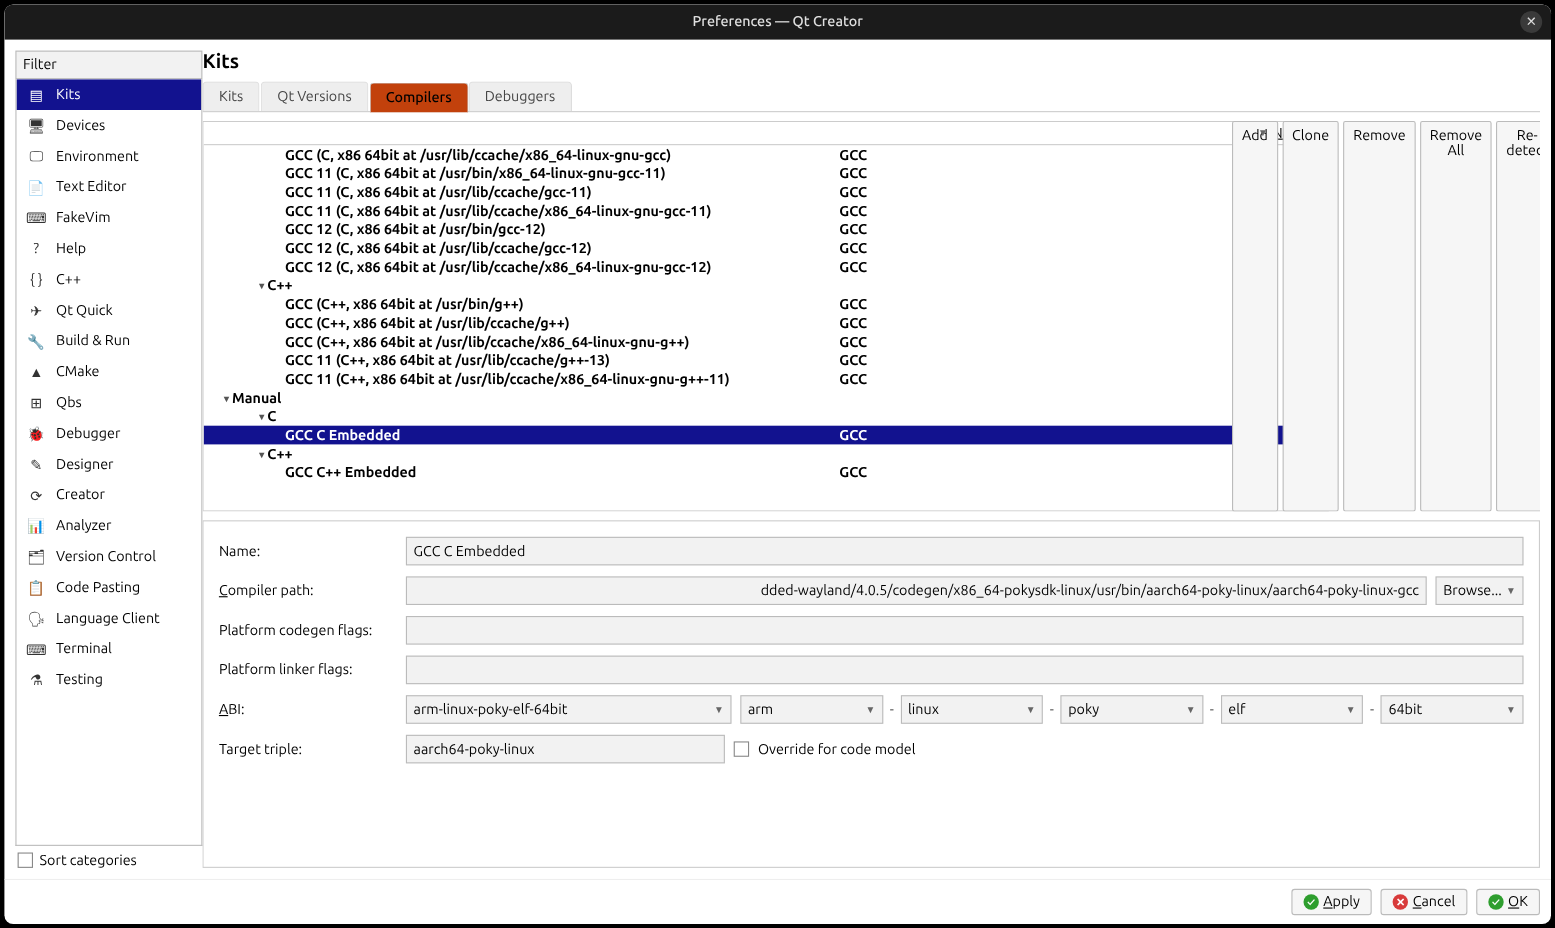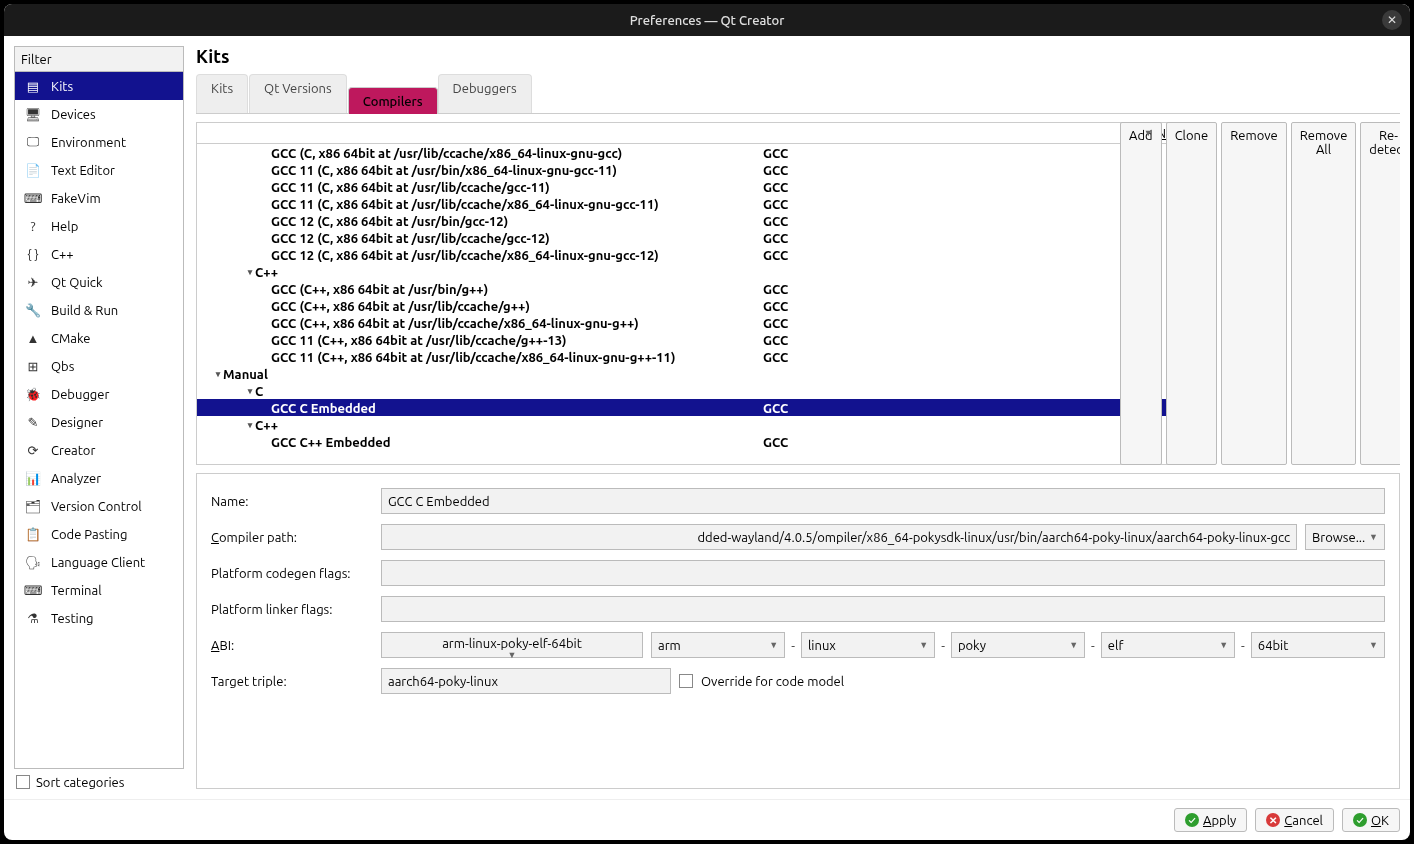--- a/index.html
+++ b/index.html
@@ -1,38 +1,38 @@
 <!DOCTYPE html>
 <html><head>
 <meta charset="utf-8">
 <style>
 * { box-sizing: border-box; margin: 0; padding: 0; font-family: "Ubuntu", "Segoe UI", sans-serif; font-size: 13px; }
 html, body { width: 1414px; height: 844px; background: #000; overflow: hidden; }
 .window { position: absolute; left: 4px; top: 4px; width: 1406px; height: 836px; background: #fff; border-radius: 8px; display: flex; flex-direction: column; overflow: hidden; }
 .titlebar { height: 32px; background: #1b1b1b; color: #e0e0e0; display: flex; align-items: center; justify-content: center; position: relative; font-size: 13px; font-weight: 500; }
 .titlebar .close-btn { position: absolute; right: 8px; top: 6px; width: 20px; height: 20px; border-radius: 50%; background: #3a3a3a; color: #ddd; display: flex; align-items: center; justify-content: center; cursor: pointer; font-size: 12px; }
-.content { flex: 1; display: flex; padding: 10px; gap: 12px; overflow: hidden; }
+.content { flex: 1; display: flex; padding: 10px; overflow: hidden; }
 
 
 .sidebar { width: 170px; display: flex; flex-direction: column; }
 .filter-box { border: 1px solid #bbb; background: #f2f2f2; padding: 4px 6px; height: 26px; display: flex; align-items: center; }
 .cat-list { flex: 1; border: 1px solid #bbb; border-top: none; overflow-y: auto; background: #fff; }
 .cat-item { display: flex; align-items: center; gap: 10px; padding: 6px 10px; cursor: pointer; }
 .cat-item.selected { background: #12128f; color: #fff; }
 .cat-icon { width: 16px; height: 16px; display: flex; align-items: center; justify-content: center; color: #333; }
 .cat-item.selected .cat-icon { color: #fff; }
 .sort-row { display: flex; align-items: center; gap: 6px; padding: 6px 2px 0 2px; }
 .chk { width: 14px; height: 14px; border: 1px solid #888; background: #fff; }
 
 
 .main { flex: 1; display: flex; flex-direction: column; overflow: hidden; }
 .main h1 { font-size: 18px; font-weight: 700; margin-bottom: 8px; }
 .tabs { display: flex; border-bottom: 1px solid #ccc; }
 .tab { padding: 6px 14px; border: 1px solid transparent; cursor: pointer; color: #444; border-bottom: none; border-top-left-radius: 4px; border-top-right-radius: 4px; }
-.tab.active { border-color: #ccc; background: #be185d; position: relative; top: 1px; color: #000; font-weight: 500; margin-top: 12px; }
+.tab.active { border-color: #ccc; background: #c2410c; position: relative; top: 1px; color: #000; font-weight: 500; }
 .tab:not(.active) { background: #eee; margin-right: 1px; border-color: #ddd; }
 
 .tab-body { flex: 1; display: flex; gap: 8px; padding-top: 8px; overflow: hidden; }
 .tree-wrap { flex: 1; border: 1px solid #ccc; display: flex; flex-direction: column; overflow: hidden; }
 .tree-header { display: flex; background: #fff; border-bottom: 1px solid #ccc; }
 .tree-header .hcol { padding: 3px 6px; border-right: 1px solid #ddd; }
 .tree-header .hcol.name { flex: 1; display: flex; justify-content: flex-end; align-items: center; text-decoration: underline; }
 .tree-header .hcol.type { width: 450px; }
 .tree-header .sort { font-size: 9px; color: #666; }
 .tree-scroll { flex: 1; overflow-y: scroll; font-weight: bold; }
@@ -336,37 +336,37 @@
             <div class="btn">Auto-detection Settings...</div>
           </div>
       </div>
       <div class="detail">
         <div class="frow">
           <div class="flabel">Name:</div>
           <div class="inp">GCC C Embedded</div>
         </div>
         <div class="frow">
           <div class="flabel"><span class="u">C</span><span>ompiler path:</span></div>
-          <div class="inp" style="justify-content:flex-end;">dded-wayland/4.0.5/ompiler/x86_64-pokysdk-linux/usr/bin/aarch64-poky-linux/aarch64-poky-linux-gcc</div>
+          <div class="inp" style="justify-content:flex-end;">dded-wayland/4.0.5/codegen/x86_64-pokysdk-linux/usr/bin/aarch64-poky-linux/aarch64-poky-linux-gcc</div>
           <div class="cmb" style="width:80px;">
               <span>Browse...</span>
               <span class="dd">▼</span>
             </div>
         </div>
         <div class="frow">
           <div class="flabel">Platform codegen flags:</div>
           <div class="inp"></div>
         </div>
         <div class="frow">
           <div class="flabel">Platform linker flags:</div>
           <div class="inp"></div>
         </div>
         <div class="frow">
           <div class="flabel"><span class="u">A</span><span>BI:</span></div>
-          <div class="cmb" style="width:262px;flex-direction:column;">
+          <div class="cmb" style="width:296px;">
               <span>arm-linux-poky-elf-64bit</span>
               <span class="dd">▼</span>
             </div>
           <div id="abi-parts" style="display:flex;align-items:center;gap:6px;flex:1;">
               <div class="cmb" style="flex: 1 1 0%;">
                 <span>arm</span>
                 <span class="dd">▼</span>
               </div>
               <span class="dash">-</span>
               <div class="cmb" style="flex: 1 1 0%;">

